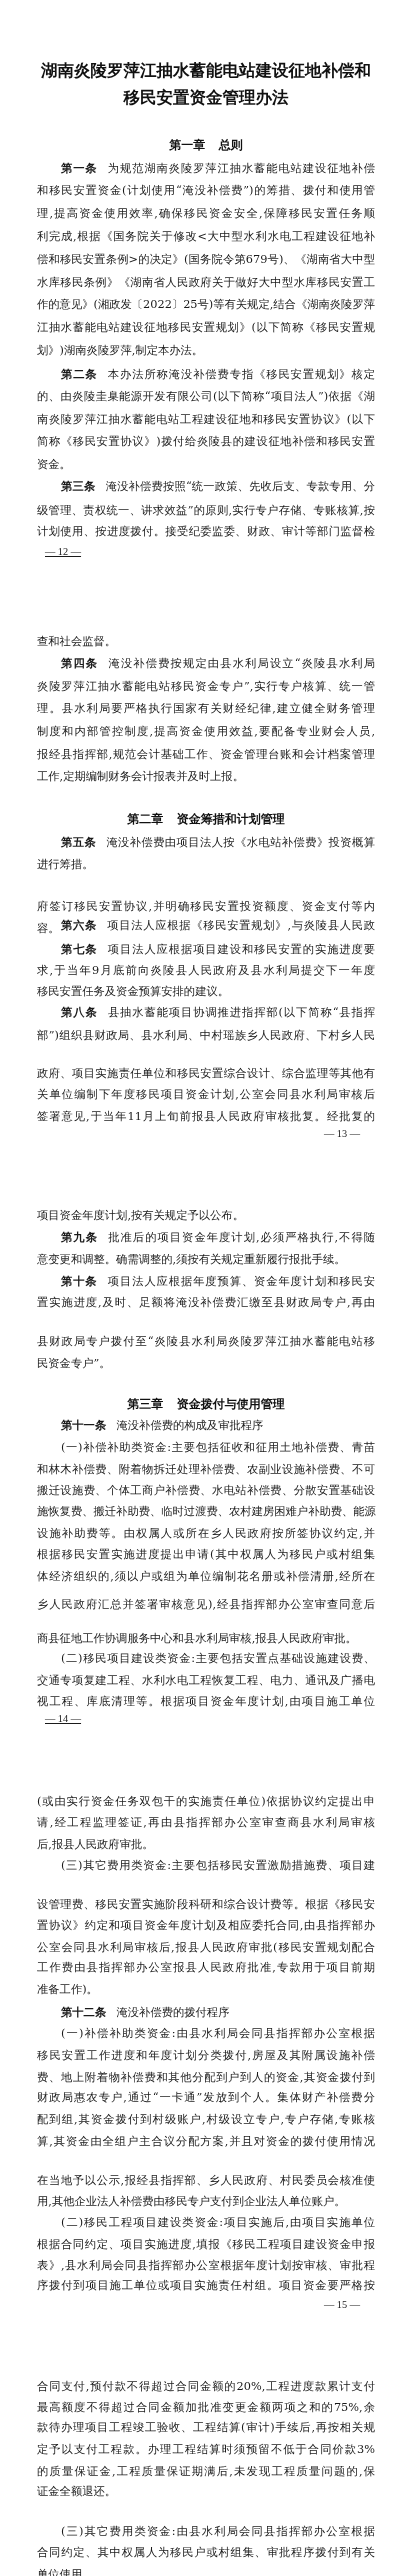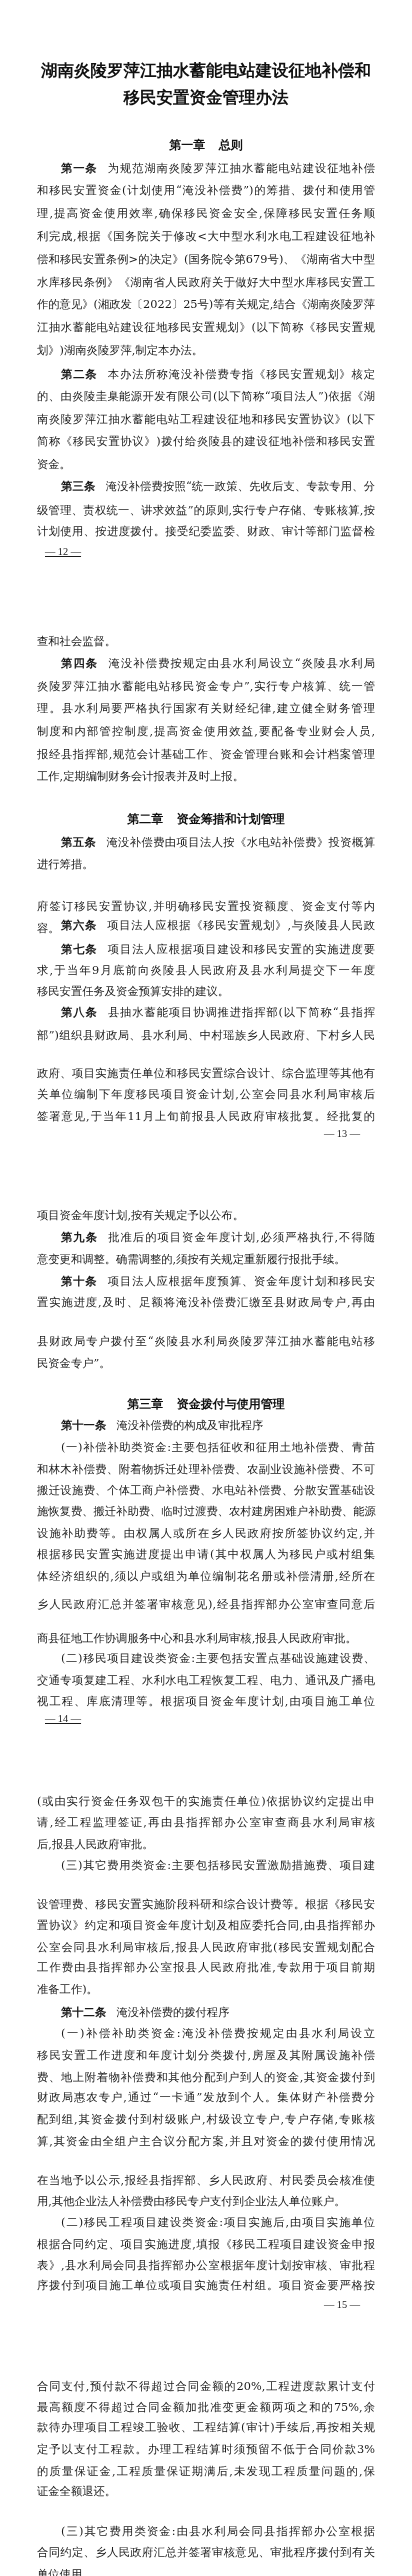--- a/index.html
+++ b/index.html
@@ -111,37 +111,37 @@
   <div class="ln" style="top:1815px">请,经工程监理签证,再由县指挥部办公室审查商县水利局审核</div>
   <div class="ln last" style="top:1837px">后,报县人民政府审批。</div>
   <div class="ln ind" style="top:1858px">(三)其它费用类资金:主要包括移民安置激励措施费、项目建</div>
   <div class="ln" style="top:1897px">设管理费、移民安置实施阶段科研和综合设计费等。根据《移民安</div>
   <div class="ln" style="top:1918px">置协议》约定和项目资金年度计划及相应委托合同,由县指挥部办</div>
   <div class="ln" style="top:1940px">公室会同县水利局审核后,报县人民政府审批(移民安置规划配合</div>
   <div class="ln" style="top:1960px">工作费由县指挥部办公室报县人民政府批准,专款用于项目前期</div>
   <div class="ln last" style="top:1982px">准备工作)。</div>
 
   <div class="ln ind last" style="top:2005px"><span class="art">第十二条</span><span>淹没补偿费的拨付程序</span></div>
-  <div class="ln ind" style="top:2026px">(一)补偿补助类资金:淹没补偿费按规定由县水利局设立</div>
+  <div class="ln ind" style="top:2026px">(一)补偿补助类资金:由县水利局会同县指挥部办公室根据</div>
   <div class="ln" style="top:2048px">移民安置工作进度和年度计划分类拨付,房屋及其附属设施补偿</div>
   <div class="ln" style="top:2070px">费、地上附着物补偿费和其他分配到户到人的资金,其资金拨付到</div>
   <div class="ln" style="top:2090px">财政局惠农专户,通过“一卡通”发放到个人。集体财产补偿费分</div>
   <div class="ln" style="top:2112px">配到组,其资金拨付到村级账户,村级设立专户,专户存储,专账核</div>
   <div class="ln" style="top:2134px">算,其资金由全组户主合议分配方案,并且对资金的拨付使用情况</div>
   <div class="ln" style="top:2173px">在当地予以公示,报经县指挥部、乡人民政府、村民委员会核准使</div>
   <div class="ln last" style="top:2194px">用,其他企业法人补偿费由移民专户支付到企业法人单位账户。</div>
   <div class="ln ind" style="top:2215px">(二)移民工程项目建设类资金:项目实施后,由项目实施单位</div>
   <div class="ln" style="top:2237px">根据合同约定、项目实施进度,填报《移民工程项目建设资金申报</div>
   <div class="ln" style="top:2258px">表》,县水利局会同县指挥部办公室根据年度计划按审核、审批程</div>
   <div class="ln" style="top:2278px">序拨付到项目施工单位或项目实施责任村组。项目资金要严格按</div>
   <div class="pg right" style="top:2299px">— 15 —</div>
   <div class="ln" style="top:2379px">合同支付,预付款不得超过合同金额的20%,工程进度款累计支付</div>
   <div class="ln" style="top:2400px">最高额度不得超过合同金额加批准变更金额两项之和的75%,余</div>
   <div class="ln" style="top:2420px">款待办理项目工程竣工验收、工程结算(审计)手续后,再按相关规</div>
   <div class="ln" style="top:2442px">定予以支付工程款。办理工程结算时须预留不低于合同价款3%</div>
   <div class="ln" style="top:2464px">的质量保证金,工程质量保证期满后,未发现工程质量问题的,保</div>
   <div class="ln last" style="top:2484px">证金全额退还。</div>
   <div class="ln ind" style="top:2524px">(三)其它费用类资金:由县水利局会同县指挥部办公室根据</div>
-  <div class="ln" style="top:2545px">合同约定、乡人民政府汇总并签署审核意见、审批程序拨付到有关</div>
+  <div class="ln" style="top:2545px">合同约定、其中权属人为移民户或村组集、审批程序拨付到有关</div>
   <div class="ln last" style="top:2567px">单位使用。</div>
 
 </div>
 
 
 </body></html>

